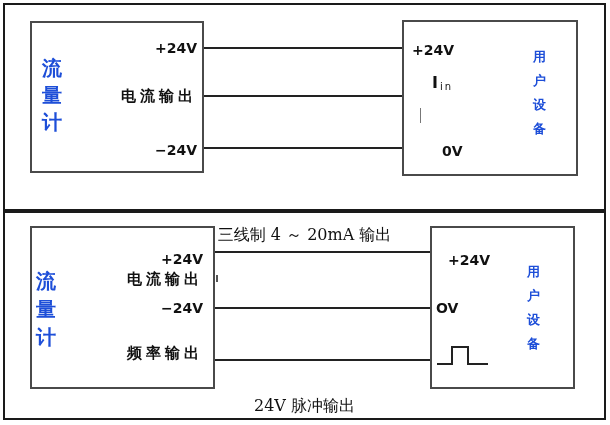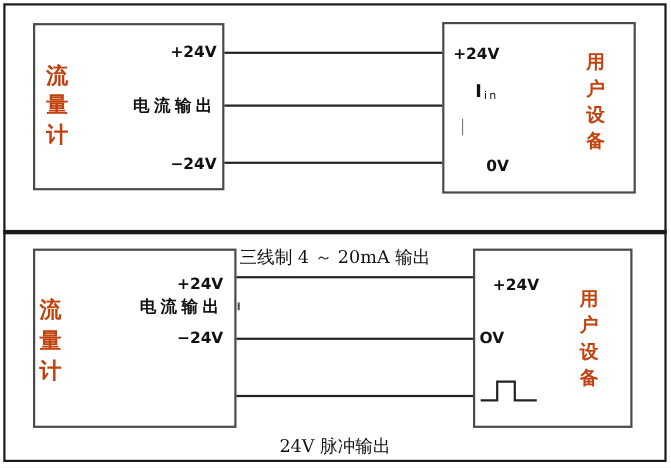--- a/index.html
+++ b/index.html
@@ -23,24 +23,24 @@
   }
   .lab{
     position:absolute; transform:translateY(-50%);
     font-weight:bold; white-space:nowrap; line-height:1; color:#111;
   }
   .lab-lg{ font-size:14px; }
   .lab-md{ font-size:15px; letter-spacing:4px; }
   .r{ text-align:right; }
   .vlabel{
     position:absolute; font-weight:bold; word-break:break-all;
-    color:#c2410c; width:24px;
+    color:#1d4ed8; width:24px;
   }
   .vlabel-big{ font-size:20px; line-height:27px; }
-  .vlabel-med{ font-size:17px; line-height:24px; width:20px; }
+  .vlabel-med{ font-size:13px; line-height:24px; width:20px; }
   .caption{
     position:absolute; left:3px; width:603px; text-align:center;
     transform:translateY(-50%);
     font-family:"DejaVu Serif", serif; font-size:16px; color:#111;
   }
   .iin-main{ font-size:16px; font-weight:bold; }
   .iin-sub{ font-size:10px; font-weight:normal; letter-spacing:2px; position:relative; top:2px; left:2px; }
   .mark{ position:absolute; background:#777; }
   .pulse-svg{ position:absolute; left:436px; top:343px; }
 </style>
@@ -79,20 +79,21 @@
 
   <div class="wire" style="left:215px; top:251px; width:215px;"></div>
   <div class="wire" style="left:215px; top:307px; width:215px;"></div>
   <div class="wire" style="left:215px; top:359px; width:215px;"></div>
 
   <div class="vlabel vlabel-big" style="left:36px; top:267px; line-height:28px;">流量计</div>
 
   <div class="lab lab-lg r" style="left:145px; top:259px; width:58px;">+24V</div>
   <div class="lab lab-md r" style="left:106px; top:279px; width:97px;">电流输出</div>
   <div class="lab lab-lg r" style="left:145px; top:308px; width:58px;">−24V</div>
+  <div class="lab lab-md r" style="left:106px; top:353px; width:97px;">频率输出</div>
 
   <div class="mark" style="left:216px; top:275px; width:2px; height:7px; background:#555;"></div>
 
   <div class="lab lab-lg" style="left:448px; top:260px;">+24V</div>
   <div class="lab lab-lg" style="left:436px; top:308px;">OV</div>
 
   <svg class="pulse-svg" width="54" height="25" viewBox="0 0 54 25">
     <polyline points="1,21 16,21 16,4 32,4 32,21 52,21" fill="none" stroke="#222" stroke-width="2"></polyline>
   </svg>
 

